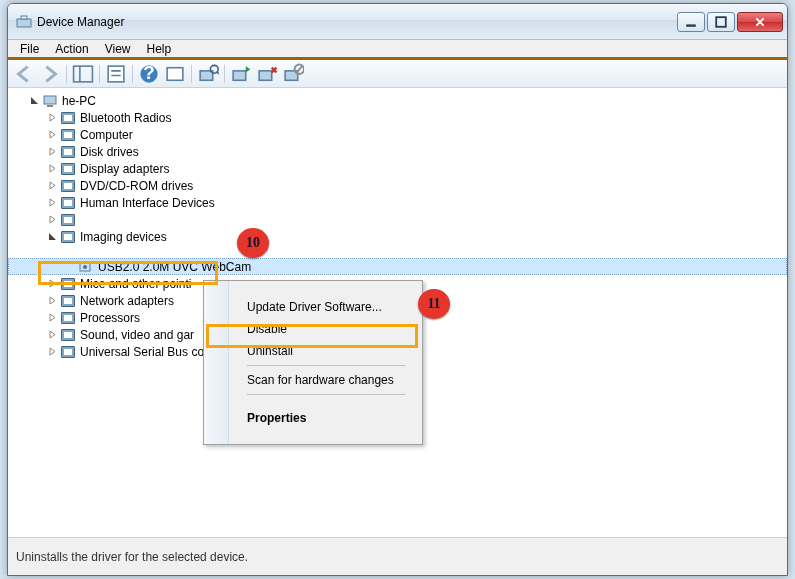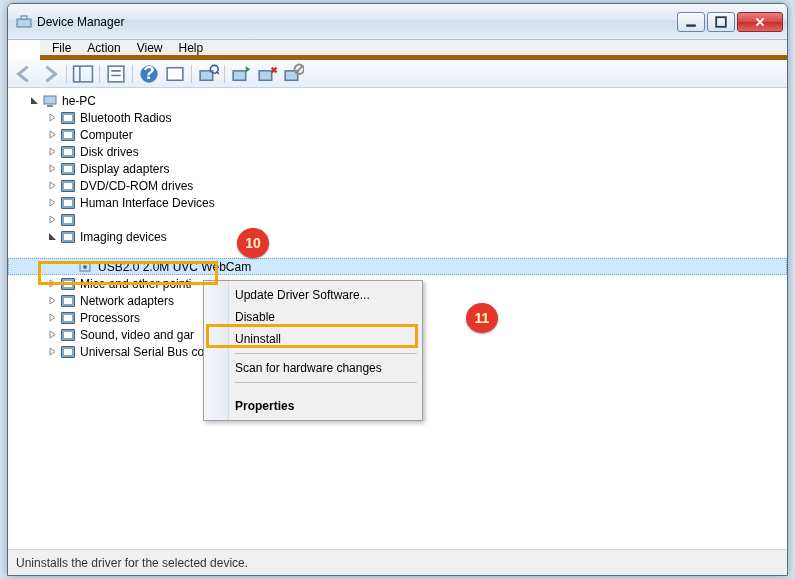--- a/index.html
+++ b/index.html
@@ -9,50 +9,50 @@
 
 .titlebar { height: 36px; background: linear-gradient(to bottom, #f2f7fc 0%, #dfe9f5 45%, #d0ddec 46%, #e4eef8 100%); display: flex; align-items: center; padding: 0 4px 0 8px; border-bottom: 1px solid #aabccf; }
 .titlebar .ticon { width: 16px; height: 16px; margin-right: 5px; }
 .titlebar .title { flex: 1; color: #000; }
 .win-btns { display: flex; gap: 0; }
 .win-btn { width: 30px; height: 20px; border: 1px solid #6a86a6; border-radius: 3px; margin-left: 2px; display: flex; align-items: center; justify-content: center; cursor: pointer; background: linear-gradient(to bottom,#f6fafd,#d8e6f2); }
 .win-btn.min, .win-btn.max { width: 28px; }
 .win-btn.close { width: 46px; background: linear-gradient(to bottom,#ef7b7b 0%,#d94b4b 48%,#c93030 52%,#e26565 100%); border-color:#8a2b2b; color:#fff; }
 .win-btn svg { width: 12px; height: 12px; }
 
-.menubar { height: 20px; background: #f0f0f0; display: flex; align-items: center; padding: 0 4px; border-bottom: 5px solid #a16207; margin-left: 32px; }
+.menubar { height: 20px; background: #f0f0f0; display: flex; align-items: center; padding: 0 4px; border-bottom: 3px solid #a16207; }
 .menu-item { padding: 2px 8px; cursor: pointer; }
 
 .toolbar { height: 28px; background: linear-gradient(to bottom,#fafcfe,#e6eef7); border-bottom: 1px solid #c7d3e0; display: flex; align-items: center; padding: 0 4px; gap: 2px; }
 .tool-btn { width: 24px; height: 22px; border: 1px solid transparent; display:flex; align-items:center; justify-content:center; cursor:pointer; border-radius:2px;}
 .tool-btn.disabled { opacity:.45; cursor:default; }
 .tool-sep { width:1px; height:18px; background:#c0ccda; margin: 0 2px; }
 
 .content { flex:1; background:#fff; overflow:auto; position:relative; padding: 4px 0; }
 .tree { list-style:none; }
 .tree li { white-space: nowrap; }
 .row { display:flex; align-items:center; height:17px; padding-left: 0; cursor:pointer; }
 .row.selected { background:#cde8ff; outline:1px dotted #7da2ce; outline-offset:-1px;margin-top:13px; }
 .caret { width:16px; height:16px; display:flex; align-items:center; justify-content:center; }
 .caret svg { width:9px; height:9px; }
 .icon { width:16px; height:16px; margin-right:4px; display:flex; align-items:center; justify-content:center; }
 .spacer1 { width: 18px; display:inline-block; }
 .spacer2 { width: 36px; display:inline-block; }
 .spacer3 { width: 54px; display:inline-block; }
 
 .highlight-box { position:absolute; border:3px solid #f3a60f; pointer-events:none; }
-.callout { position:absolute; width:32px; height:30px; border-radius:50%; background:#e6352b; color:#fef9c3; font-weight:bold; font-size:14px; display:flex; align-items:center; justify-content:center; box-shadow:0 1px 2px rgba(0,0,0,.4); pointer-events:none; }
-
-.ctxmenu { position:absolute; background:#f0f0f0; border:1px solid #a0a0a0; box-shadow:2px 2px 4px rgba(0,0,0,.25); padding:3px; width:220px; }
+.callout { position:absolute; width:32px; height:30px; border-radius:50%; background:#e6352b; color:#0f172a; font-weight:bold; font-size:14px; display:flex; align-items:center; justify-content:center; box-shadow:0 1px 2px rgba(0,0,0,.4); pointer-events:none;font-family:Liberation Serif, serif; }
+
+.ctxmenu { position:absolute; background:#f0f0f0; border:1px solid #a0a0a0; box-shadow:2px 2px 4px rgba(0,0,0,.25); padding:15px; width:220px; }
 .ctxmenu .citem { height:22px; display:flex; align-items:center; padding:0 10px 0 28px; cursor:pointer; position:relative; }
 .ctxmenu .csep { height:1px; background:#c0c0c0; margin:3px 2px 3px 28px; }
 .ctxmenu .bold { font-weight:bold;margin-top:12px; }
 .ctxmenu .leftbar { position:absolute; left:0; top:0; bottom:0; width:25px; background: linear-gradient(to right,#f4f7fb,#e6ecf5); border-right:1px solid #d4dbe5; pointer-events:none; }
 
-.statusbar { height:26px; border-top:1px solid #c7d3e0; background:#f0f0f0; display:flex; align-items:center; padding:0 8px; color:#333; }
+.statusbar { height:38px; border-top:1px solid #c7d3e0; background:#f0f0f0; display:flex; align-items:center; padding:0 8px; color:#333; }
 
 
 .devicon { width:14px; height:12px; background:#7fa9c6; border:1px solid #46627a; border-radius:1px; position:relative; }
 .devicon::after{content:"";position:absolute;left:2px;top:2px;right:2px;bottom:2px;background:#fff;}
 </style>
 </head>
 <body>
 
 <div class="window">
 
@@ -391,19 +391,19 @@
       <div class="csep"></div>
       <div class="citem bold">
           <span>Properties</span>
         </div>
     </div>
 
     <div class="highlight-box" style="left:30px; top:173px; width:180px; height:24px;"></div>
     <div class="callout" style="left:229px; top:140px;">10</div>
 
     <div class="highlight-box" style="left:198px; top:236px; width:212px; height:24px;"></div>
-    <div class="callout" style="left:410px; top:215px;margin-left:48px;">11</div>
+    <div class="callout" style="left:410px; top:201px;">11</div>
   </div>
 
   <div class="statusbar">
     <span>Uninstalls the driver for the selected device.</span>
   </div>
 </div>
 
 </body></html>

